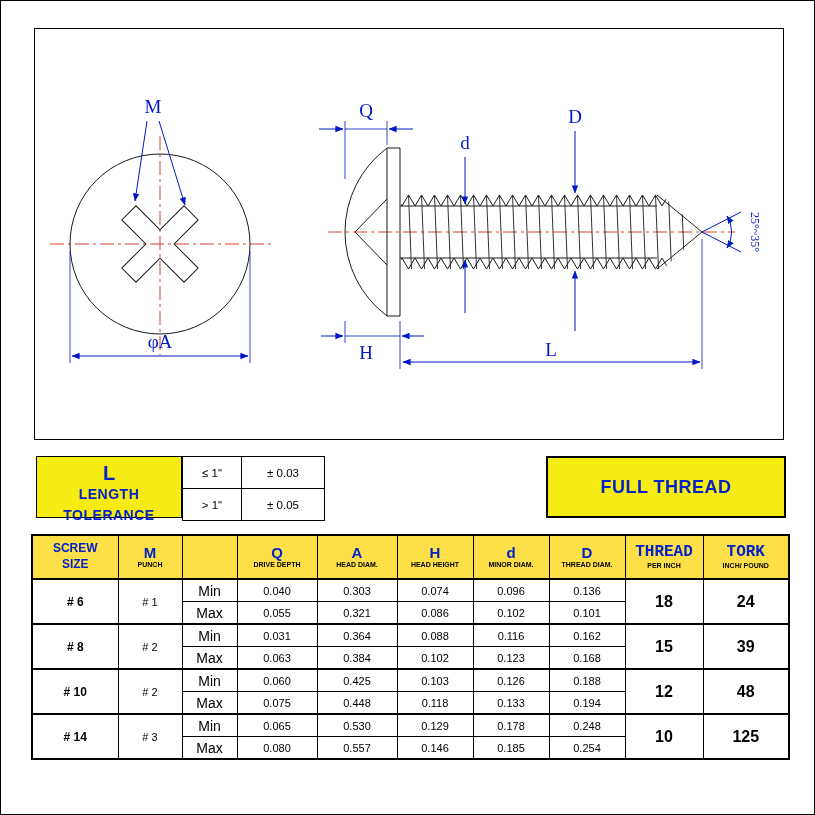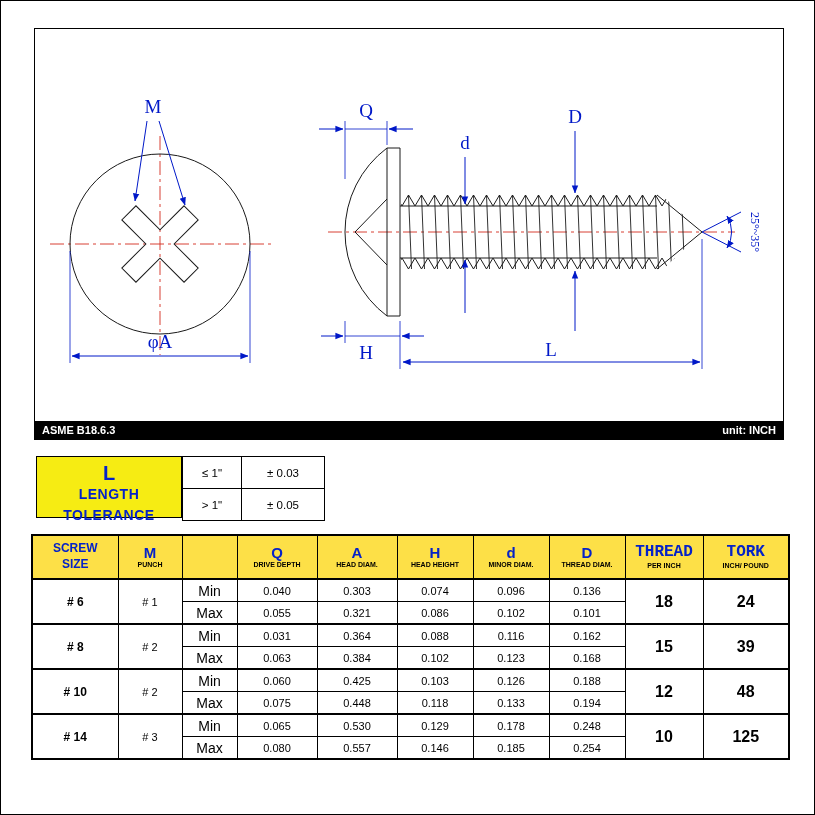--- a/index.html
+++ b/index.html
@@ -140,24 +140,20 @@
       </g>
 
       <g>
         <line class="dl" x1="667" y1="203" x2="706" y2="183"></line>
         <line class="dl" x1="667" y1="203" x2="706" y2="223"></line>
         <path class="dl" d="M 692,187 A 30,30 0 0 1 692,219" marker-start="url(#arr)" marker-end="url(#arr)"></path>
         <text class="at" x="716" y="203" transform="rotate(90 716 203)" text-anchor="middle">25°~35°</text>
       </g>
     </svg>
 
-    <div id="asme-bar">
-      <span>ASME B18.6.3</span>
-      <span>unit: INCH</span>
-    </div>
   </div>
 
   <div id="tol-group">
     <div class="tol-title">
       <div class="tL">L</div>
       <div class="tS">LENGTH</div>
       <div class="tS">TOLERANCE</div>
     </div>
     <table class="tol-table">
       <tbody>
@@ -166,20 +162,21 @@
         <td class="val">± 0.03</td>
       </tr>
       <tr>
         <td class="cond">&gt; 1"</td>
         <td class="val">± 0.05</td>
       </tr>
     </tbody>
       </table>
   </div>
 
+  <div id="full-thread">FULL THREAD</div>
 
   <div id="spec">
     <table>
       <colgroup>
         <col style="width:86px">
           <col style="width:64px">
           <col style="width:55px">
         <col style="width:80px">
           <col style="width:80px">
           <col style="width:76px">

